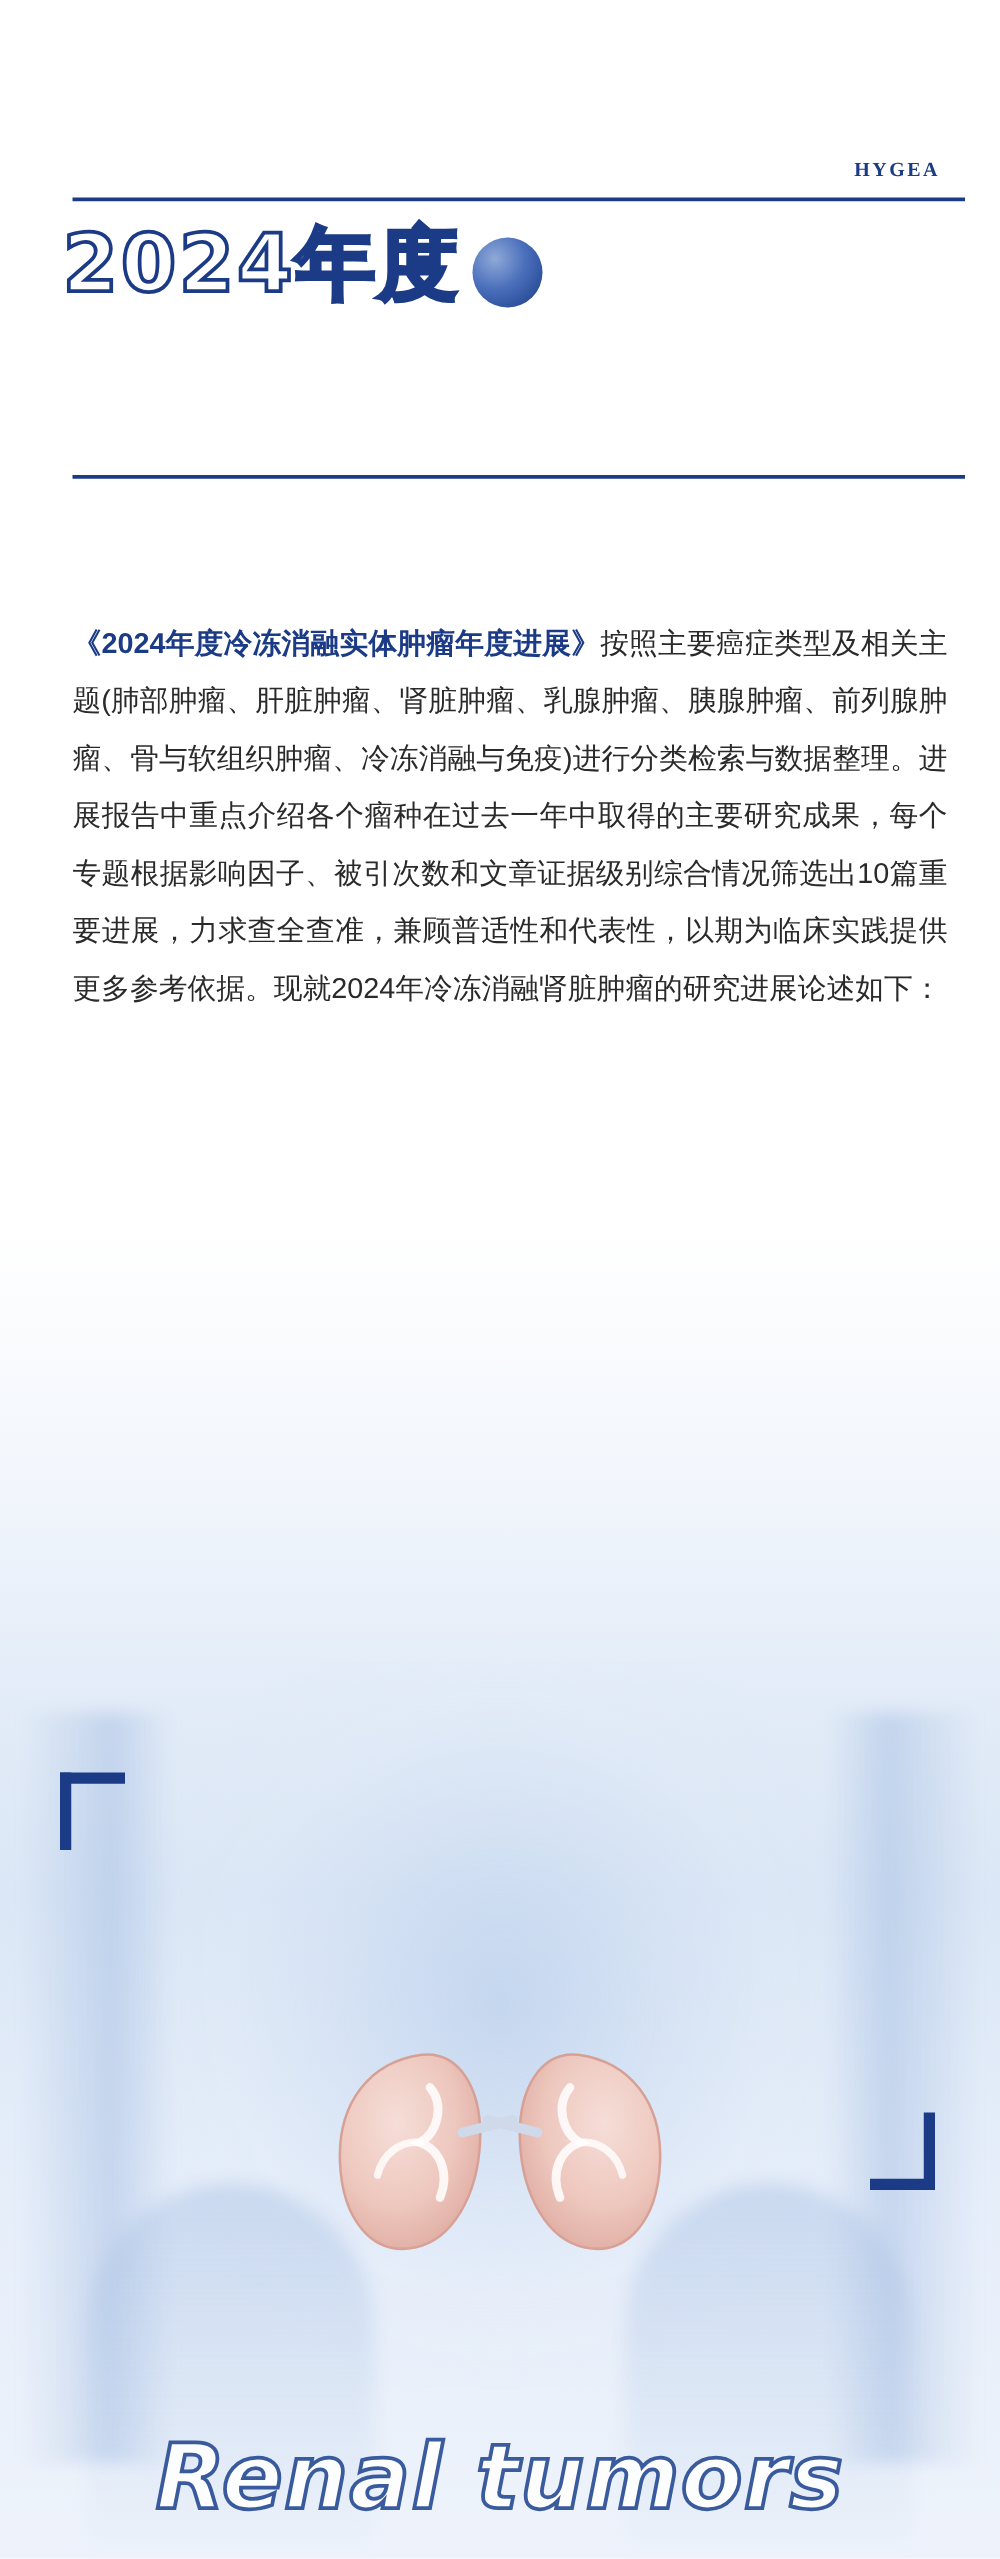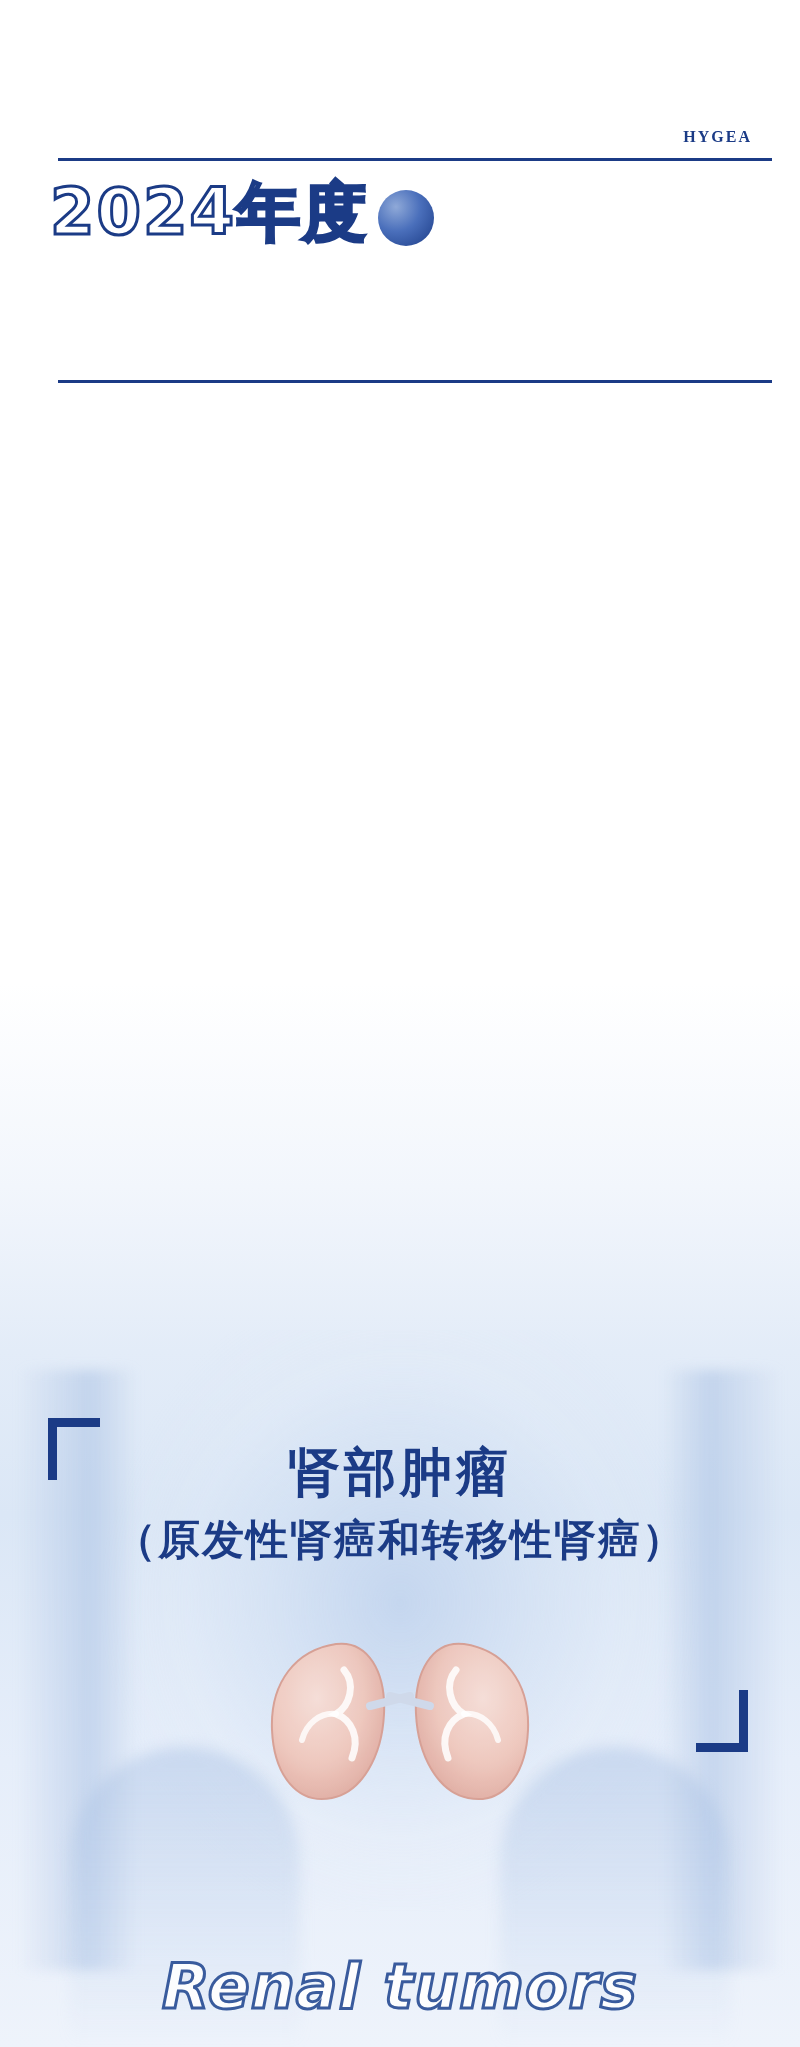--- a/index.html
+++ b/index.html
@@ -210,21 +210,21 @@
 
   .wordmark {
     position: absolute;
     left: 0;
     right: 0;
     bottom: 24px;
     text-align: center;
     font-family: "DejaVu Sans", sans-serif;
     font-weight: bold;
     font-style: italic;
-    font-size: 62px;
+    font-size: 72px;
     letter-spacing: 1px;
     color: #ffffff;
     -webkit-text-stroke: 3px #2b4f96;
     opacity: 0.92;
     white-space: nowrap;
   }
 </style>
 </head>
 <body>
 
@@ -267,24 +267,21 @@
     <div class="brand">HYGEA</div>
   </div>
   <div class="rule-top"></div>
 
   <div class="title-block">
     <div class="title-dot"></div>
     <div class="title-year">2024年度</div>
   </div>
   <div class="rule-bottom"></div>
 
+  <p class="intro"><b>《2024年度冷冻消融实体肿瘤年度进展》</b><span>按照主要癌症类型及相关主题(肺部肿瘤、肝脏肿瘤、肾脏肿瘤、乳腺肿瘤、胰腺肿瘤、前列腺肿瘤、骨与软组织肿瘤、冷冻消融与免疫)进行分类检索与数据整理。进展报告中重点介绍各个瘤种在过去一年中取得的主要研究成果，每个专题根据影响因子、被引次数和文章证据级别综合情况筛选出10篇重要进展，力求查全查准，兼顾普适性和代表性，以期为临床实践提供更多参考依据。现就2024年冷冻消融肾脏肿瘤的研究进展论述如下：</span></p>
 
   <div class="bracket bracket-tl"></div>
   <div class="bracket bracket-br"></div>
 
-  <div class="section">
-    <div class="section-title">肾部肿瘤</div>
-    <div class="section-sub">（原发性肾癌和转移性肾癌）</div>
-  </div>
 
   <div class="wordmark">Renal tumors</div>
 
 </div>
 
 </body></html>

